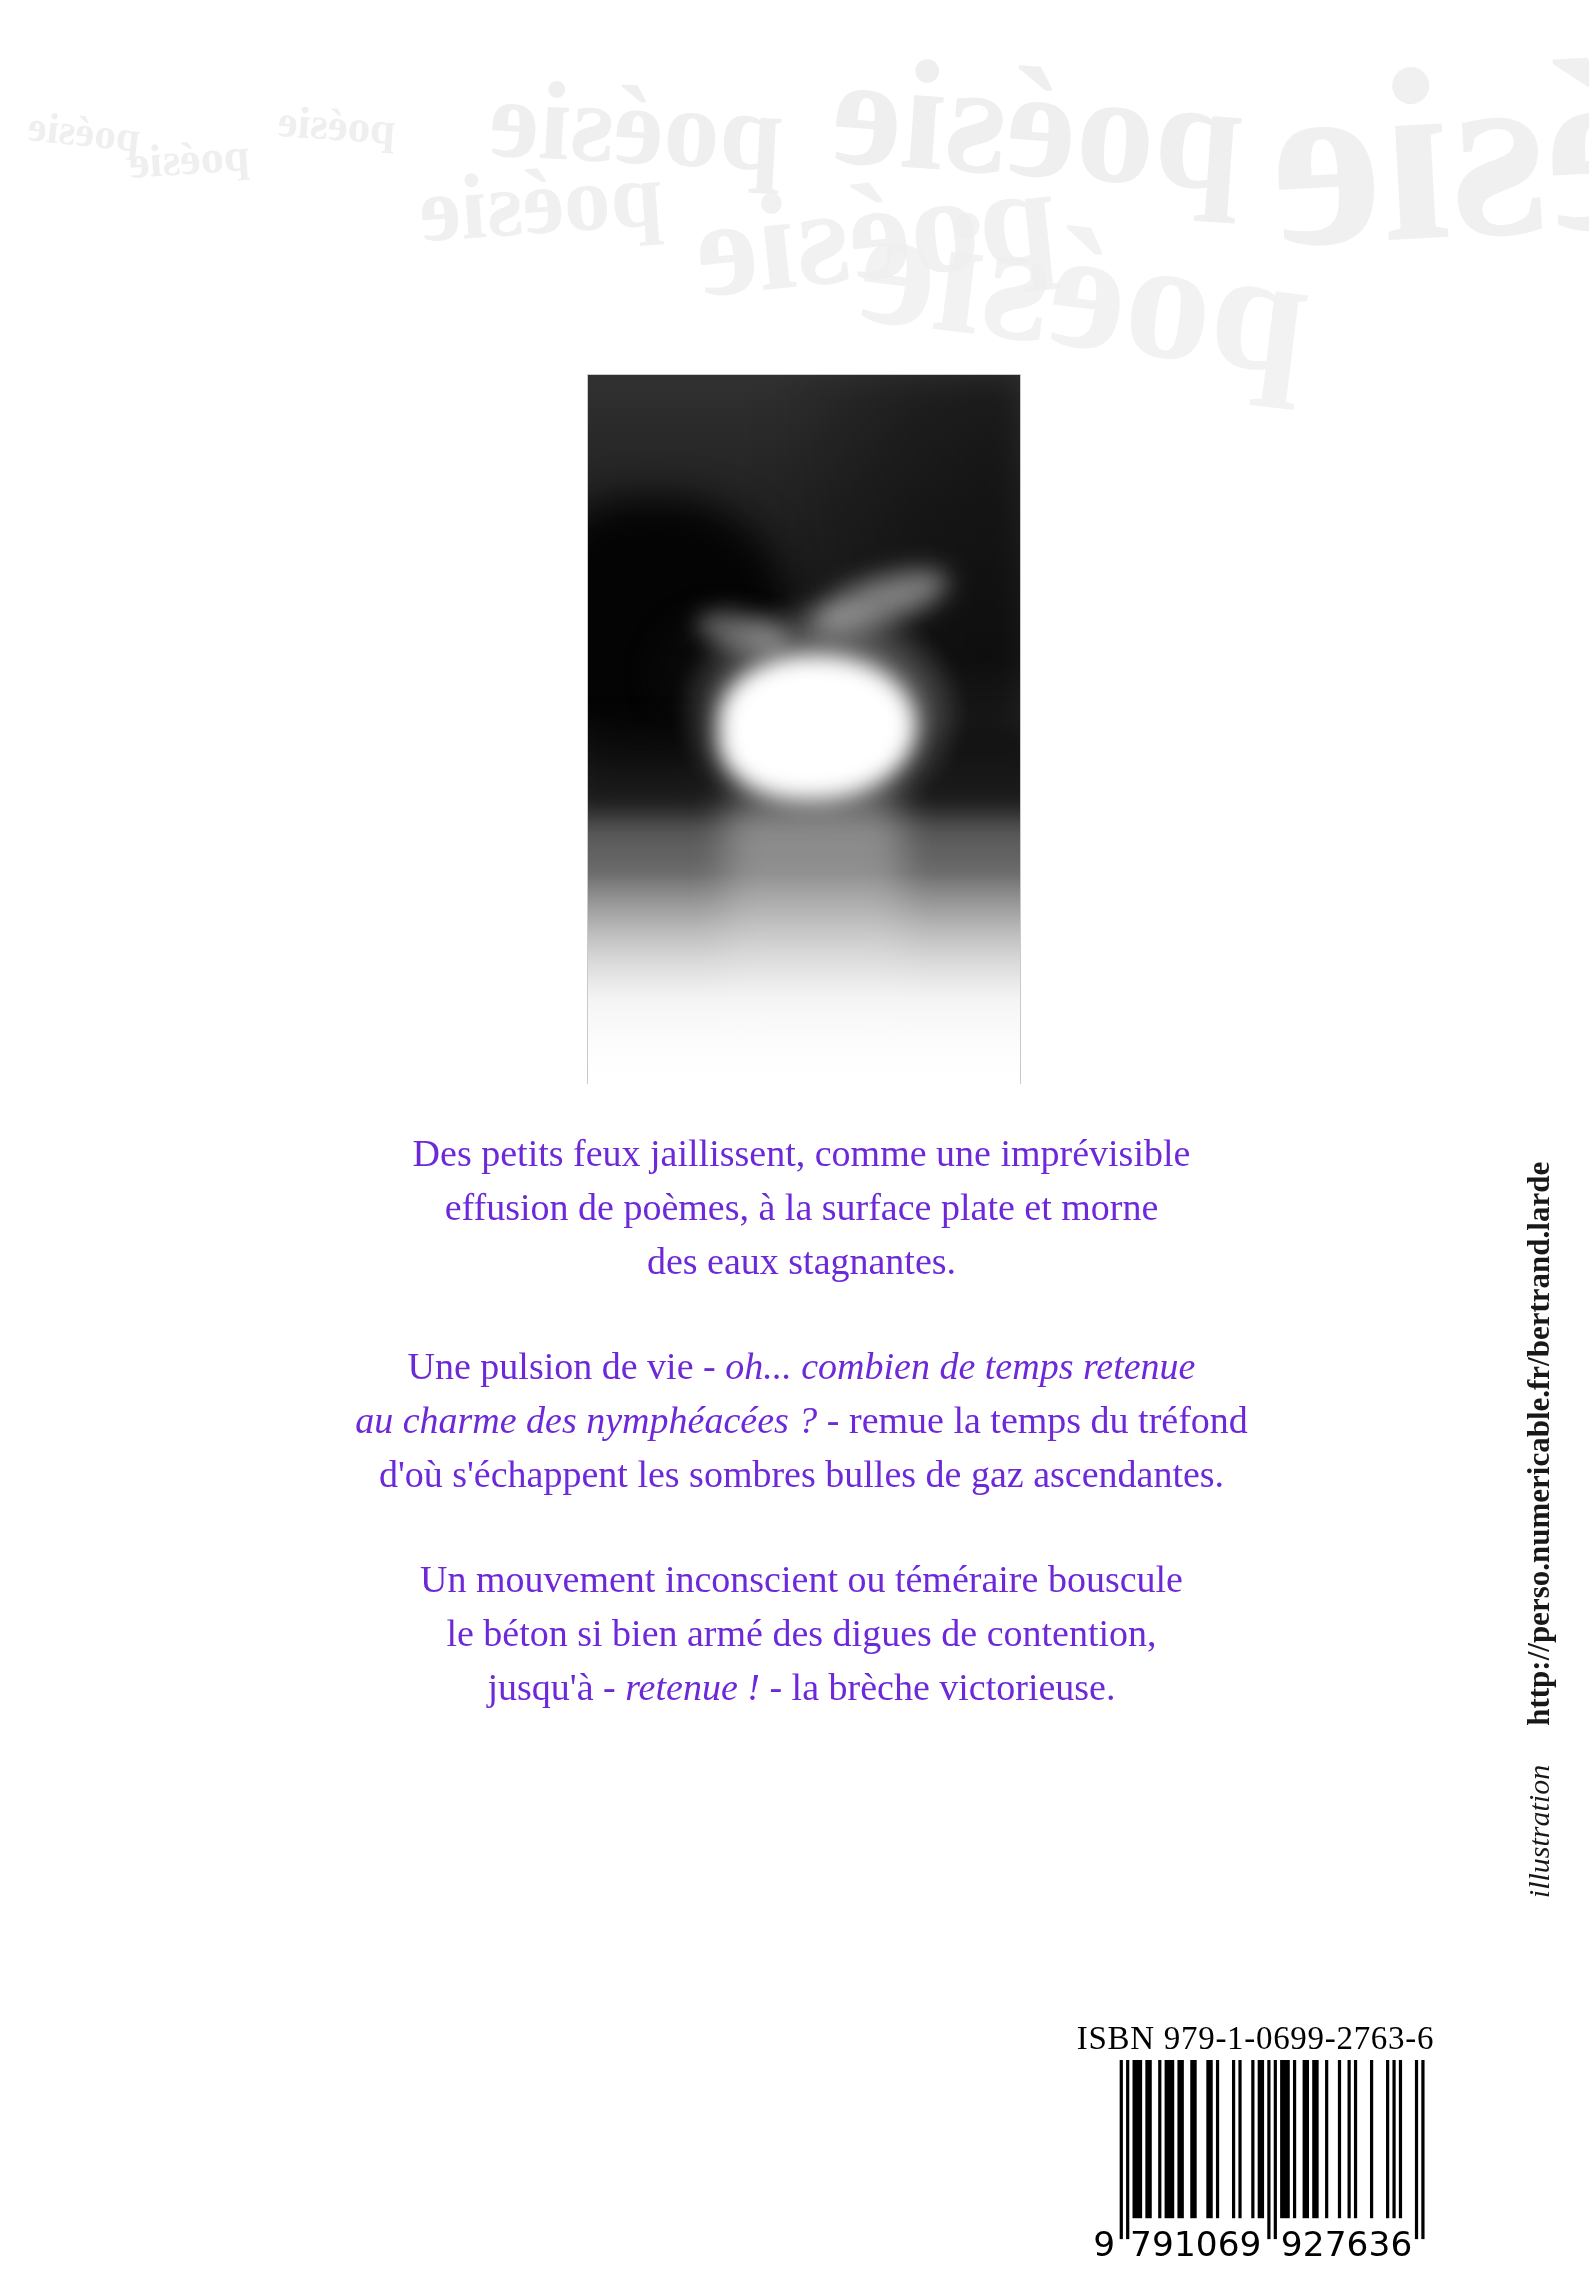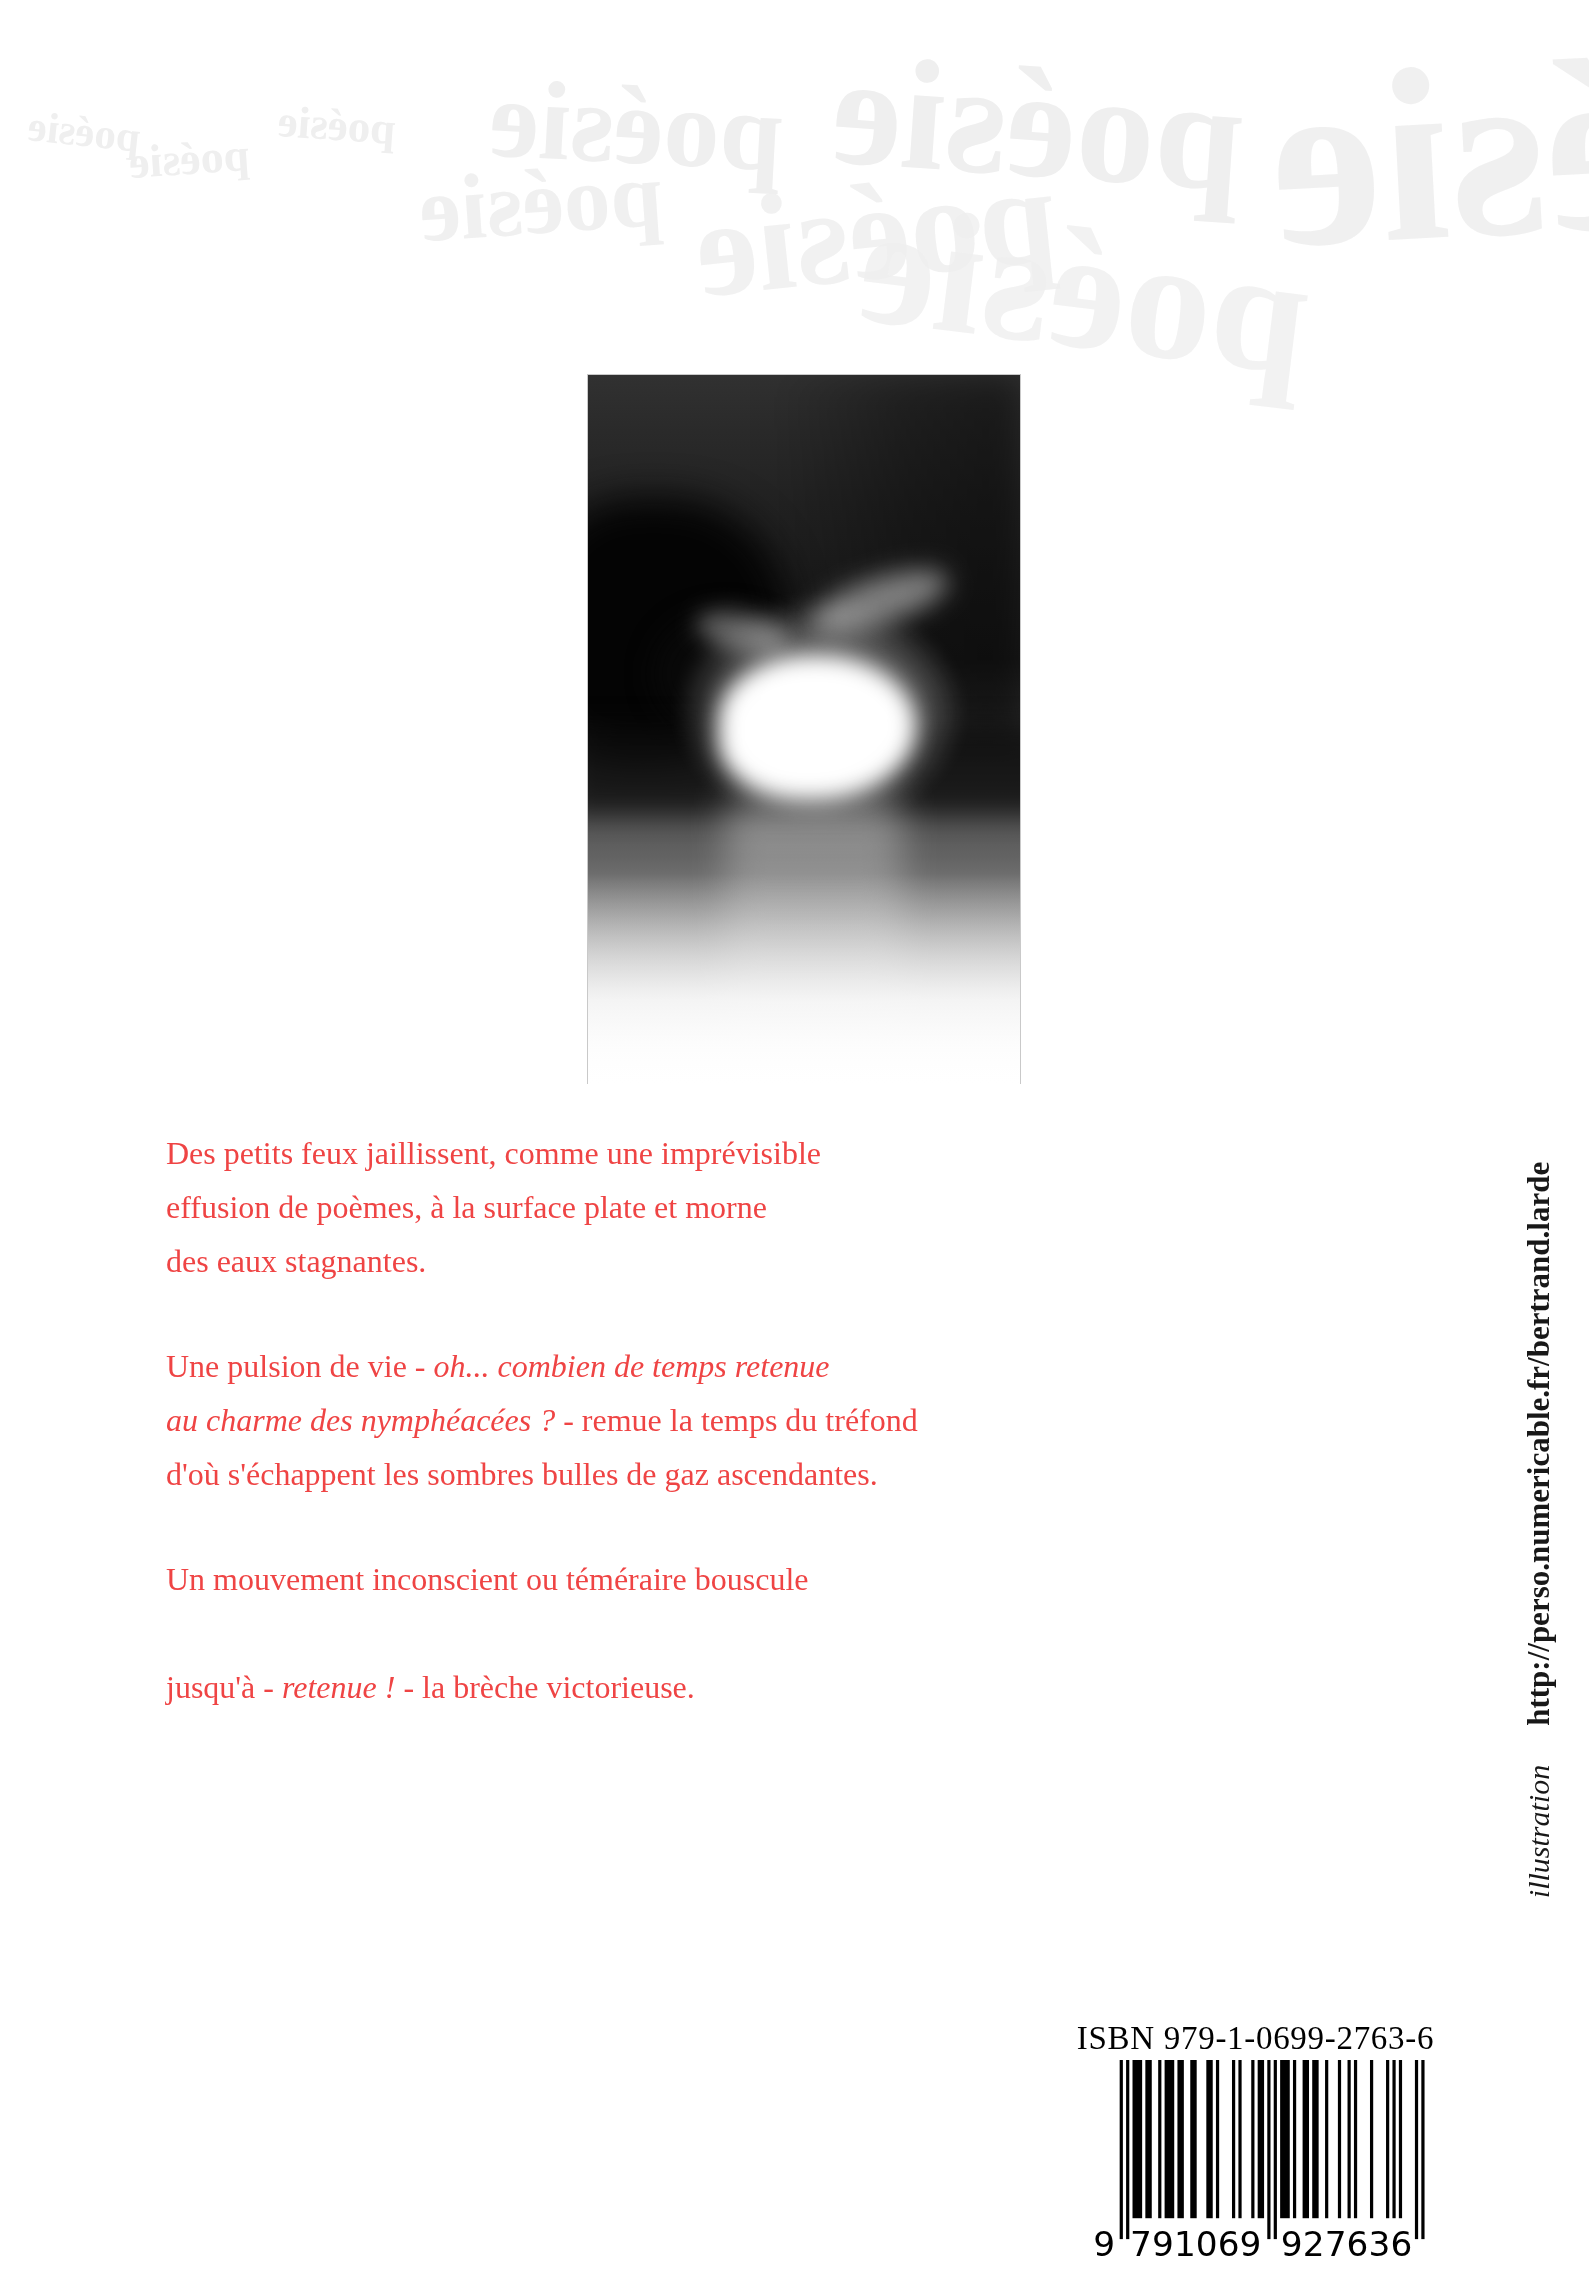--- a/index.html
+++ b/index.html
@@ -32,22 +32,22 @@
   .wisp1{left:221px;top:203px;width:142px;height:46px;background:rgba(255,255,255,.45);
          border-radius:50%;filter:blur(12px);transform:rotate(-18deg);}
   .wisp2{left:108px;top:238px;width:93px;height:39px;background:rgba(255,255,255,.35);
          border-radius:50%;filter:blur(10.5px);transform:rotate(12deg);}
   .refl{left:138px;top:419px;width:176px;height:277px;filter:blur(18px);
         background:linear-gradient(180deg,rgba(255,255,255,.35),rgba(255,255,255,0));}
   .fade{left:-5%;bottom:-1.5px;width:110%;height:30%;
         background:linear-gradient(180deg,rgba(253,253,253,0) 0%,rgba(253,253,253,.85) 60%,#fff 100%);}
 
   
-  .text-col{position:absolute;left:166px;top:1126px;width:1271px;
-            font-size:32px;line-height:54px;color:#ef4444;}
+  .text-col{position:absolute;left:166px;top:1126px;width:1271px;text-align:center;
+            font-size:38px;line-height:54px;color:#6d28d9;}
   .text-col p{margin:0 0 51px 0;}
   .it{font-style:italic;}
 
   
   .credit{position:absolute;left:1109px;top:1512px;width:860px;height:36px;
           transform:rotate(-90deg);white-space:nowrap;display:flex;gap:39px;
           align-items:baseline;justify-content:center;color:#181818;}
   .cr-il{font-style:italic;font-size:30px;}
   .cr-url{font-weight:bold;font-size:31px;}
 
@@ -82,21 +82,21 @@
     <div class="wisp1"></div>
     <div class="wisp2"></div>
     <div class="flame"></div>
     <div class="refl"></div>
     <div class="fade"></div>
   </div>
 
   <div class="text-col">
       <p><span>Des petits feux jaillissent, comme une imprévisible</span><br><span>effusion de poèmes, à la surface plate et morne</span><br><span>des eaux stagnantes.</span></p>
       <p><span>Une pulsion de vie - </span><span class="it">oh... combien de temps retenue</span><br><span class="it">au charme des nymphéacées ? </span><span>- remue la temps du tréfond</span><br><span>d'où s'échappent les sombres bulles de gaz ascendantes.</span></p>
-      <p><span>Un mouvement inconscient ou téméraire bouscule</span><br><br><span>jusqu'à - </span><span class="it">retenue !</span><span> - la brèche victorieuse.</span></p>
+      <p><span>Un mouvement inconscient ou téméraire bouscule</span><br><span>le béton si bien armé des digues de contention,</span><br><span>jusqu'à - </span><span class="it">retenue !</span><span> - la brèche victorieuse.</span></p>
     </div>
 
   <div class="credit">
     <span class="cr-il">illustration</span>
     <span class="cr-url">http://perso.numericable.fr/bertrand.larde</span>
   </div>
 
   <div class="isbn">
     <div class="isbn-label">ISBN 979-1-0699-2763-6</div>
     <div id="barcode"><svg width="359" height="203" viewBox="0 0 480 272" xmlns="http://www.w3.org/2000/svg">

